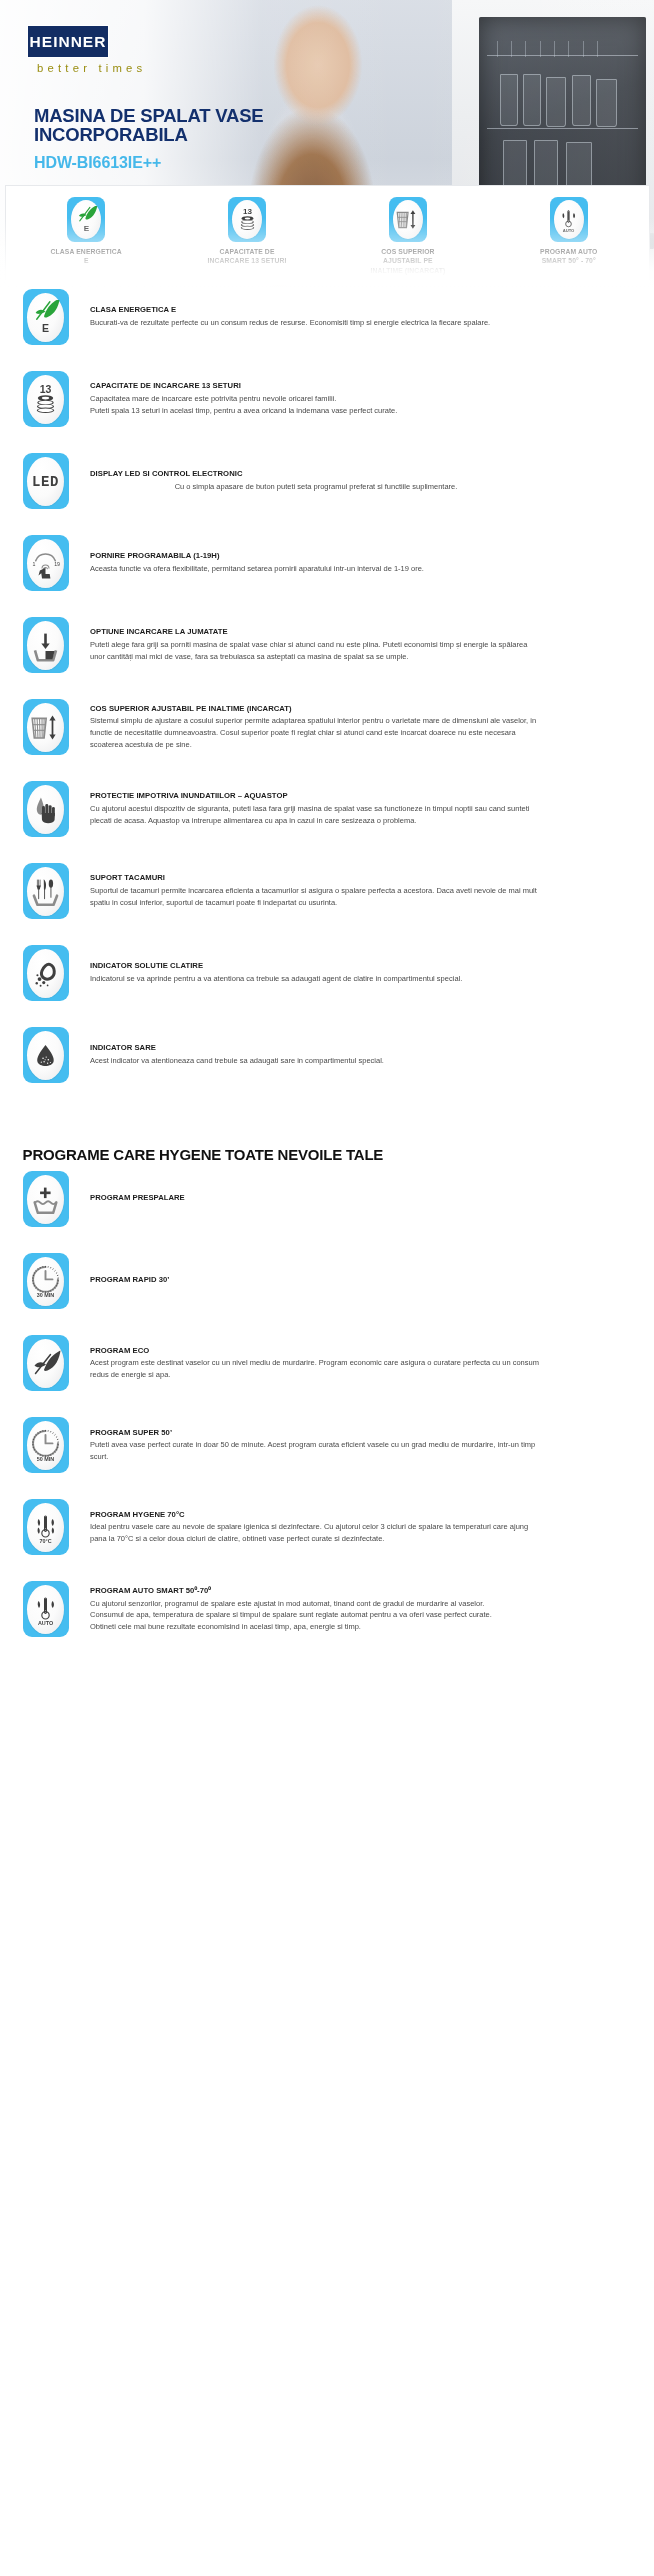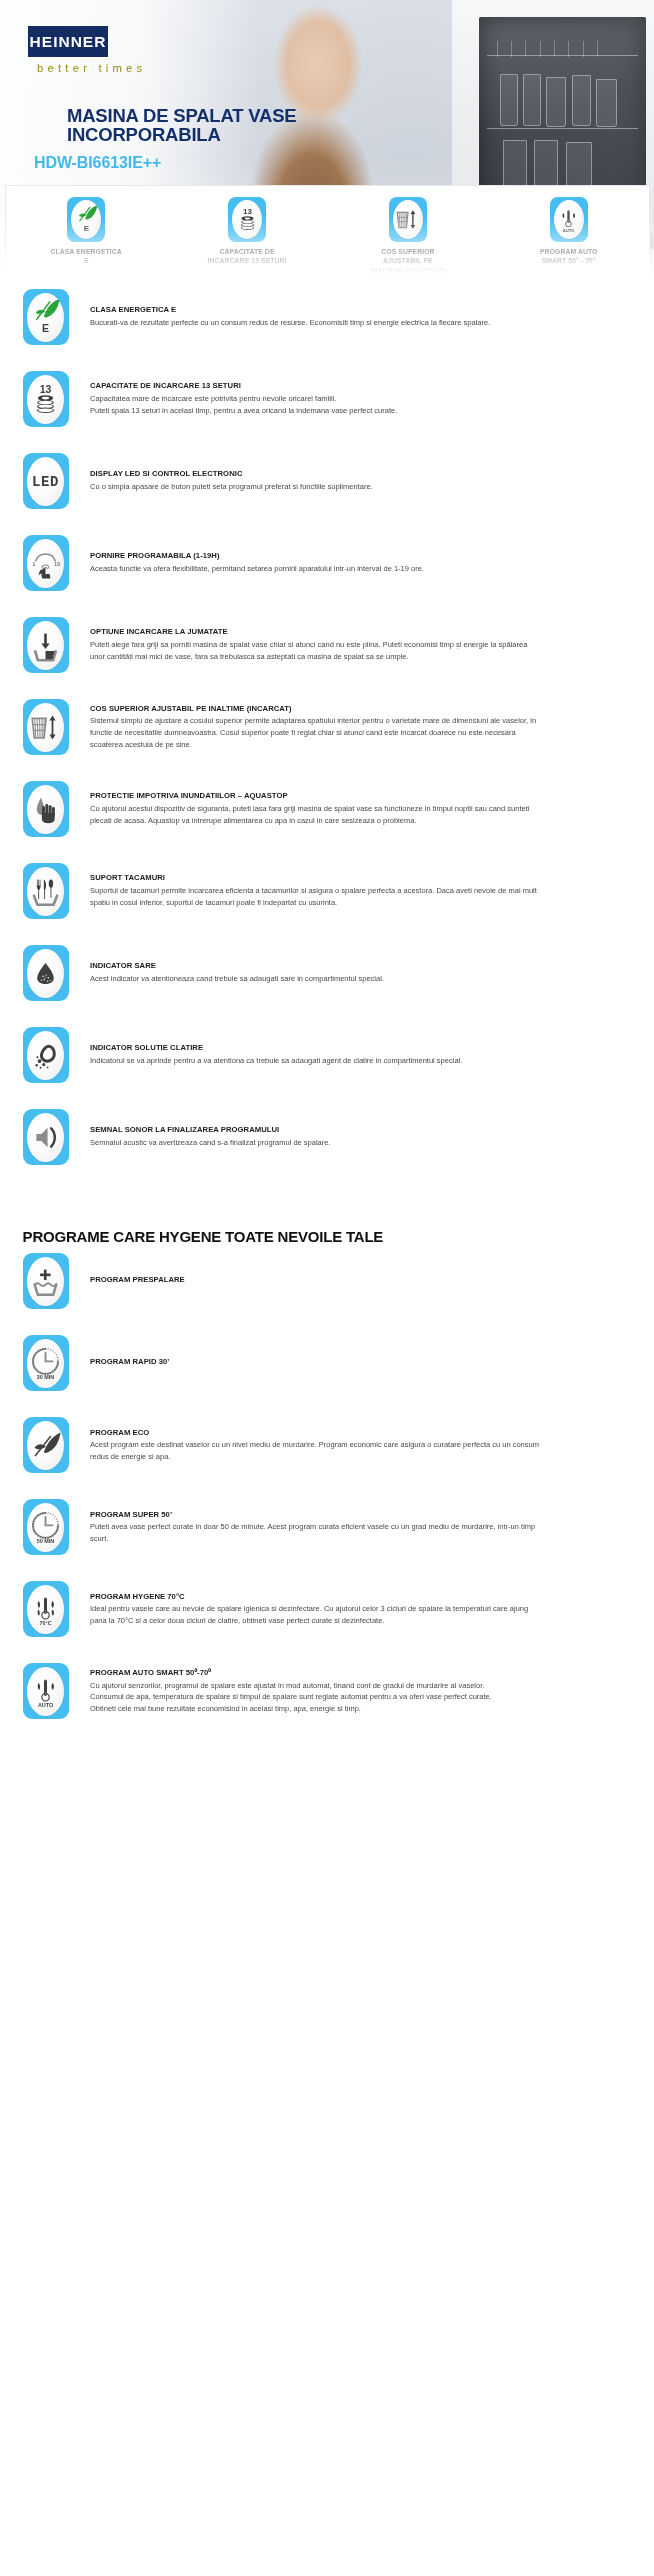--- a/index.html
+++ b/index.html
@@ -114,21 +114,21 @@
     letter-spacing: 1px; font-family: "Liberation Sans", sans-serif;
   }
   .logo-tag {
     position: absolute; left: 37px; top: 62px;
     color: #9a8e12; font-size: 11.3px; letter-spacing: 4.2px;
     font-family: "Liberation Sans", sans-serif;
   }
   .hero-title {
     position: absolute; left: 34px; top: 106px;
     color: #13306d; font-size: 18.5px; font-weight: 700;
-    line-height: 1.04; letter-spacing: -0.2px; max-width: 256px; margin-left: 33px;
+    line-height: 1.04; letter-spacing: -0.2px; max-width: 256px;
   }
   .hero-model {
     position: absolute; left: 34px; top: 154px;
     color: #45b8ea; font-size: 16px; font-weight: 700; letter-spacing: -0.1px;
   }
 
   
   .strip {
     position: absolute; left: 4.8px; right: 4.8px; top: 185px;
     height: 100px;
@@ -410,21 +410,21 @@
               <span>
                 <svg width="35" height="35" viewBox="0 0 58 58" xmlns="http://www.w3.org/2000/svg">
                   <text x="29" y="36.54" font-family="Liberation Mono, monospace" font-size="23.200000000000003" font-weight="700" fill="#3f3f3f" text-anchor="middle" letter-spacing="1">LED</text>
                 </svg>
               </span>
             </div>
           </div>
         </div>
         <div class="feature-body">
           <div class="feature-head">DISPLAY LED SI CONTROL ELECTRONIC</div>
-          <div class="feature-text" style="white-space: pre-line;">Cu o simpla apasare de buton puteti seta programul preferat si functiile suplimentare.</div>
+          <div class="feature-text" style="white-space: pre-line; text-align: center;">Cu o simpla apasare de buton puteti seta programul preferat si functiile suplimentare.</div>
         </div>
       </div>
       <div class="feature-row">
         <div class="feature-icon">
           <div class="badge lg">
             <div class="oval">
               <span>
                 <svg width="35" height="35" viewBox="0 0 58 58" xmlns="http://www.w3.org/2000/svg">
                   <path d="M12.76 24.36 A 17.4 17.4 0 0 1 45.24 24.36" stroke="#8b8b8b" stroke-width="2.61" fill="none" stroke-linecap="round"></path>
                   <text x="9.860000000000001" y="32.480000000000004" font-family="Liberation Sans, sans-serif" font-size="8.7" fill="#3f3f3f" text-anchor="middle">1</text>
@@ -544,82 +544,64 @@
           <div class="feature-head">SUPORT TACAMURI</div>
           <div class="feature-text" style="white-space: pre-line;">Suportul de tacamuri permite incarcarea eficienta a tacamurilor si asigura o spalare perfecta a acestora. Daca aveti nevoie de mai mult spatiu in cosul inferior, suportul de tacamuri poate fi indepartat cu usurinta.</div>
         </div>
       </div>
       <div class="feature-row">
         <div class="feature-icon">
           <div class="badge lg">
             <div class="oval">
               <span>
                 <svg width="35" height="35" viewBox="0 0 58 58" xmlns="http://www.w3.org/2000/svg">
+                  <path d="M35.96 13.92 C45.24 17.4, 46.400000000000006 32.480000000000004, 37.12 37.12 C27.84 41.76, 19.720000000000002 33.64, 23.200000000000003 24.36 C25.52 17.98, 31.32 12.76, 35.96 13.92 Z" fill="none" stroke="#3f3f3f" stroke-width="4.930000000000001"></path>
+                  <g fill="#3f3f3f">
+                    <circle cx="19.14" cy="38.28" r="3.19"></circle>
+                    <circle cx="26.1" cy="44.08" r="2.61"></circle>
+                    <circle cx="14.5" cy="45.24" r="2.0300000000000002"></circle>
+                    <circle cx="20.88" cy="49.3" r="1.624"></circle>
+                    <circle cx="15.66" cy="31.900000000000002" r="1.74"></circle>
+                    <circle cx="32.480000000000004" cy="48.72" r="1.3920000000000001"></circle>
+                  </g>
+                </svg>
+              </span>
+            </div>
+          </div>
+        </div>
+        <div class="feature-body">
+          <div class="feature-head">INDICATOR SOLUTIE CLATIRE</div>
+          <div class="feature-text" style="white-space: pre-line;">Indicatorul se va aprinde pentru a va atentiona ca trebuie sa adaugati agent de clatire in compartimentul special.</div>
+        </div>
+      </div>
+      <div class="feature-row">
+        <div class="feature-icon">
+          <div class="badge lg">
+            <div class="oval">
+              <span>
+                <svg width="35" height="35" viewBox="0 0 58 58" xmlns="http://www.w3.org/2000/svg">
                   <path d="M29 11.600000000000001 C19.14 24.36, 13.92 32.480000000000004, 15.66 39.440000000000005 C17.98 48.72, 40.019999999999996 48.72, 42.339999999999996 39.440000000000005 C44.08 32.480000000000004, 38.86 24.36, 29 11.600000000000001 Z" fill="#3f3f3f"></path>
                   <g fill="#ffffff">
                     <circle cx="24.94" cy="33.64" r="1.276"></circle>
                     <circle cx="30.16" cy="31.610000000000003" r="1.16"></circle>
                     <circle cx="33.64" cy="35.96" r="1.276"></circle>
                     <circle cx="26.68" cy="39.440000000000005" r="1.218"></circle>
                     <circle cx="32.480000000000004" cy="41.76" r="1.1019999999999999"></circle>
                     <circle cx="22.04" cy="40.019999999999996" r="0.9860000000000001"></circle>
                     <circle cx="28.419999999999998" cy="35.96" r="0.928"></circle>
                     <circle cx="37.12" cy="40.599999999999994" r="0.928"></circle>
                   </g>
                 </svg>
               </span>
             </div>
           </div>
         </div>
         <div class="feature-body">
           <div class="feature-head">INDICATOR SARE</div>
           <div class="feature-text" style="white-space: pre-line;">Acest indicator va atentioneaza cand trebuie sa adaugati sare in compartimentul special.</div>
-        </div>
-      </div>
-      <div class="feature-row">
-        <div class="feature-icon">
-          <div class="badge lg">
-            <div class="oval">
-              <span>
-                <svg width="35" height="35" viewBox="0 0 58 58" xmlns="http://www.w3.org/2000/svg">
-                  <path d="M35.96 13.92 C45.24 17.4, 46.400000000000006 32.480000000000004, 37.12 37.12 C27.84 41.76, 19.720000000000002 33.64, 23.200000000000003 24.36 C25.52 17.98, 31.32 12.76, 35.96 13.92 Z" fill="none" stroke="#3f3f3f" stroke-width="4.930000000000001"></path>
-                  <g fill="#3f3f3f">
-                    <circle cx="19.14" cy="38.28" r="3.19"></circle>
-                    <circle cx="26.1" cy="44.08" r="2.61"></circle>
-                    <circle cx="14.5" cy="45.24" r="2.0300000000000002"></circle>
-                    <circle cx="20.88" cy="49.3" r="1.624"></circle>
-                    <circle cx="15.66" cy="31.900000000000002" r="1.74"></circle>
-                    <circle cx="32.480000000000004" cy="48.72" r="1.3920000000000001"></circle>
-                  </g>
-                </svg>
-              </span>
-            </div>
-          </div>
-        </div>
-        <div class="feature-body">
-          <div class="feature-head">INDICATOR SOLUTIE CLATIRE</div>
-          <div class="feature-text" style="white-space: pre-line;">Indicatorul se va aprinde pentru a va atentiona ca trebuie sa adaugati agent de clatire in compartimentul special.</div>
-        </div>
-      </div>
-      <div class="feature-row">
-        <div class="feature-icon">
-          <div class="badge lg">
-            <div class="oval">
-              <span>
-                <svg width="35" height="35" viewBox="0 0 58 58" xmlns="http://www.w3.org/2000/svg">
-                  <path d="M13.92 23.200000000000003 L22.04 23.200000000000003 L32.480000000000004 12.76 L32.480000000000004 45.24 L22.04 34.8 L13.92 34.8 Z" fill="#8b8b8b"></path>
-                  <path d="M38.28 13.92 C46.400000000000006 22.04, 46.400000000000006 35.96, 38.28 44.08" fill="none" stroke="#3f3f3f" stroke-width="4.0600000000000005" stroke-linecap="round"></path>
-                </svg>
-              </span>
-            </div>
-          </div>
-        </div>
-        <div class="feature-body">
-          <div class="feature-head">SEMNAL SONOR LA FINALIZAREA PROGRAMULUI</div>
-          <div class="feature-text" style="white-space: pre-line;">Semnalul acustic va avertizeaza cand s-a finalizat programul de spalare.</div>
         </div>
       </div>
       <div class="spacer-lg"></div>
       <div class="section-title">PROGRAME CARE HYGENE TOATE NEVOILE TALE</div>
       <div class="feature-row">
         <div class="feature-icon">
           <div class="badge lg">
             <div class="oval">
               <span>
                 <svg width="35" height="35" viewBox="0 0 58 58" xmlns="http://www.w3.org/2000/svg">

